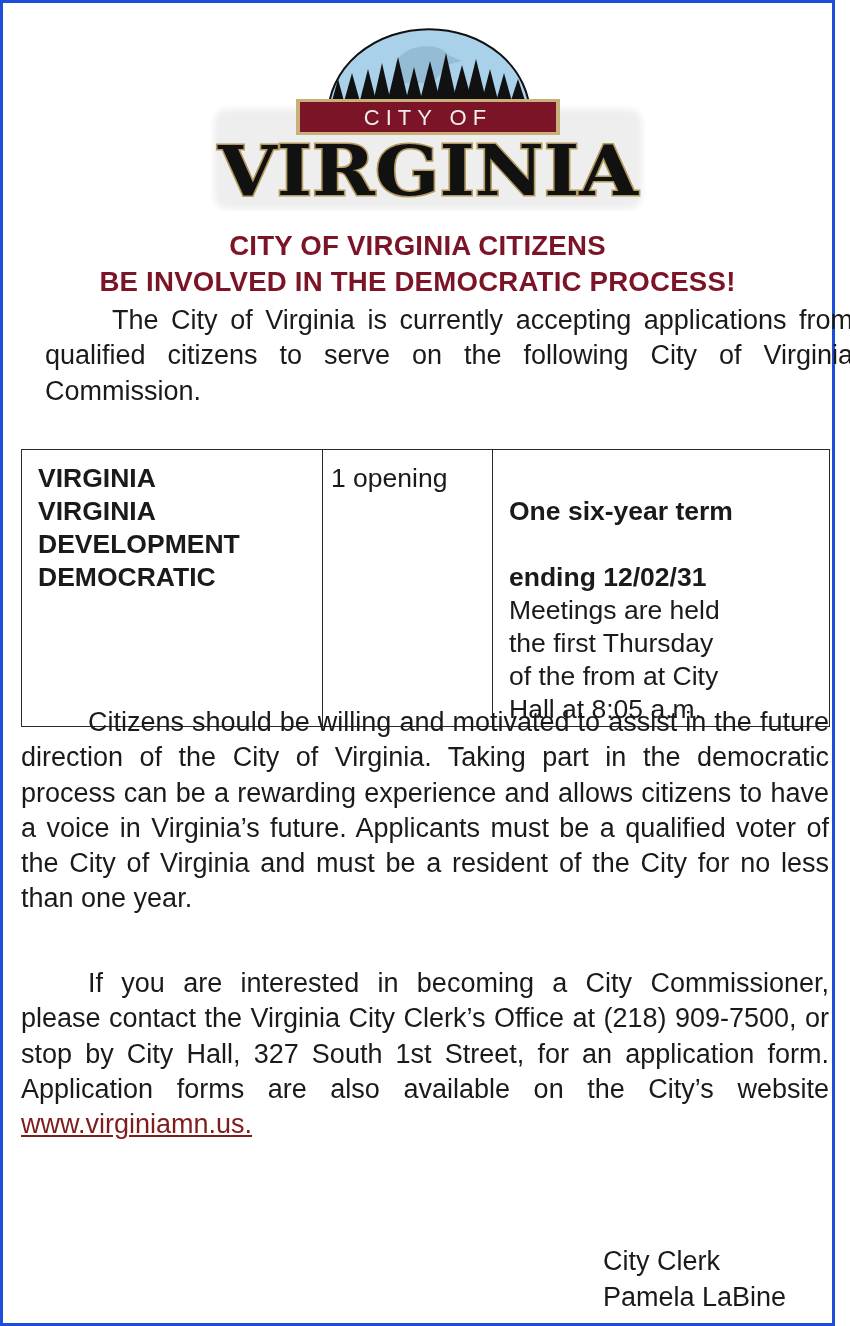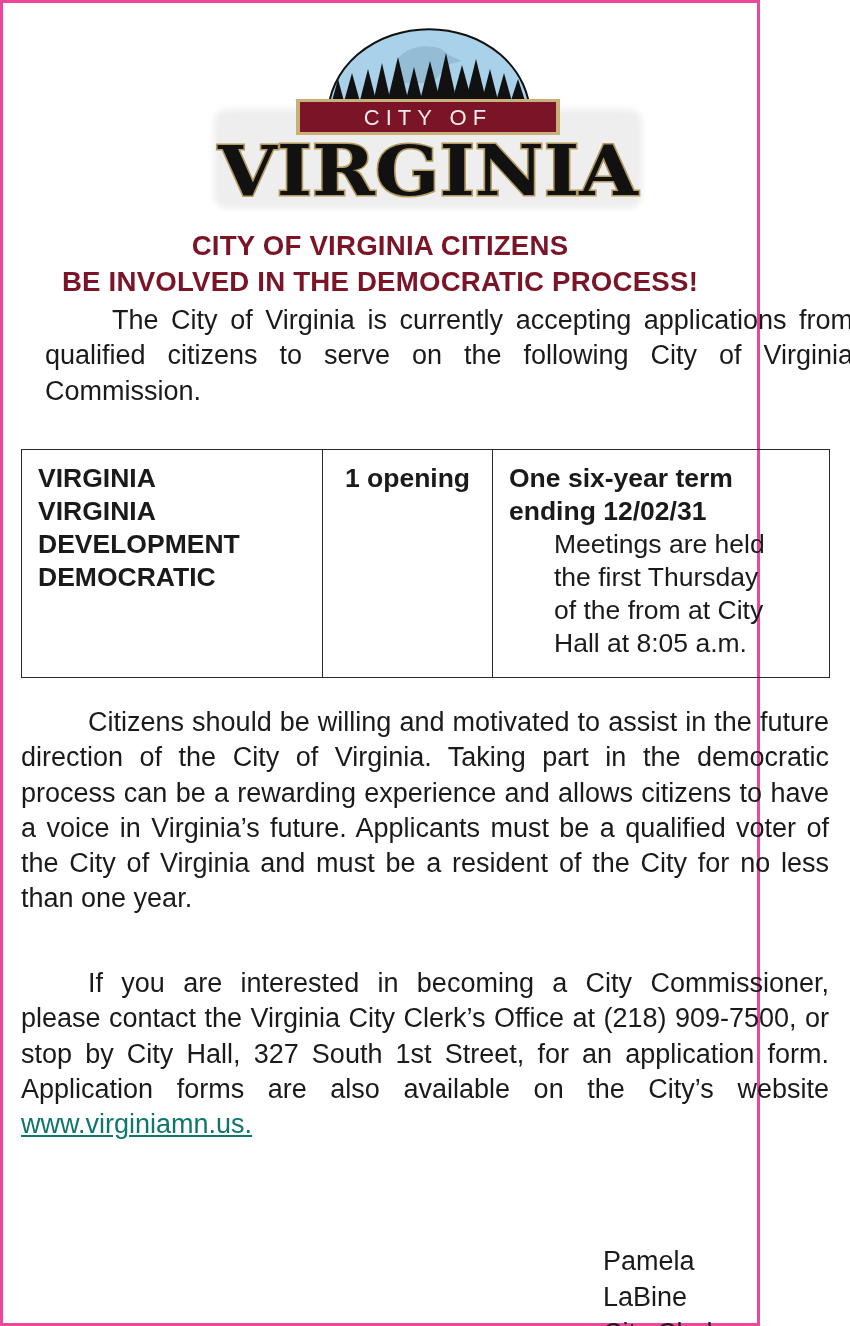--- a/index.html
+++ b/index.html
@@ -1,21 +1,21 @@
 <!DOCTYPE html>
 <html><head>
 <meta charset="utf-8">
 <style>
   html, body { margin: 0; padding: 0; background: #ffffff; }
   body { width: 850px; height: 1326px; overflow: hidden; }
   .page {
     position: relative;
-    width: 760px; height: 1326px;
+    width: 835px; height: 1326px;
     box-sizing: border-box;
-    border: 3px solid #ec4899;
+    border: 3px solid #1d4ed8;
     background: #ffffff;
     font-family: "Liberation Sans", sans-serif;
     color: #1a1a1a;
   }
   
   .logo {
     position: absolute; left: 207px; top: 18px; width: 436px; height: 190px;
   }
   .logo svg { width: 100%; height: 100%; display: block; }
 
@@ -49,26 +49,26 @@
     box-sizing: border-box;
   }
   .pos-table td {
     border: 1.5px solid #2a2a2a;
     vertical-align: top;
     padding: 12px 16px 0 16px;
     font-size: 26.5px;
     line-height: 33px;
   }
   .col-name { width: 268px; font-weight: bold; }
-  .col-open { width: 153px; font-weight: bold; text-align: center; padding-left: 8px !important; padding-right: 8px !important; }
+  .col-open { width: 153px; font-weight: normal; text-align: left; padding-left: 8px !important; padding-right: 8px !important; }
   .col-term { }
-  .term-bold { font-weight: bold; display: block; }
-  .term-reg { display: block; margin-left: 45px; }
+  .term-bold { font-weight: bold; display: block; margin-top: 33px; }
+  .term-reg { display: block; }
 
-  .link { text-decoration: underline; color: #0f766e; }
+  .link { text-decoration: underline; color: #7f1d1d; }
 
   .signature {
     position: absolute; left: 600px; top: 1240px;
     font-size: 27px; line-height: 36px;
   }
 </style>
 </head>
 <body>
 
 <div class="page">
@@ -147,17 +147,17 @@
     </tr>
   </tbody>
     </table>
 
   <div class="para" style="top:702px;"><span class="indent"></span><span>Citizens should be willing and motivated to assist in the future direction of the City of Virginia.  Taking part in the democratic process can be a rewarding experience and allows citizens to have a voice in Virginia’s future. Applicants must be a qualified voter of the City of Virginia and must be a resident of the City for no less than one year.</span></div>
 
   <div class="para" style="top:963px;"><span class="indent"></span><span>If you are interested in becoming a City Commissioner, please contact the Virginia City Clerk’s Office at (218) 909-7500, or stop by City Hall, 327 South 1st Street, for an application form.  Application forms are also available on the City’s website </span><a class="link">www.virginiamn.us.</a></div>
 
 
   <div class="signature">
+    <div>City Clerk</div>
     <div>Pamela LaBine</div>
-    <div>City Clerk</div>
   </div>
 
 </div>
 
 </body></html>

